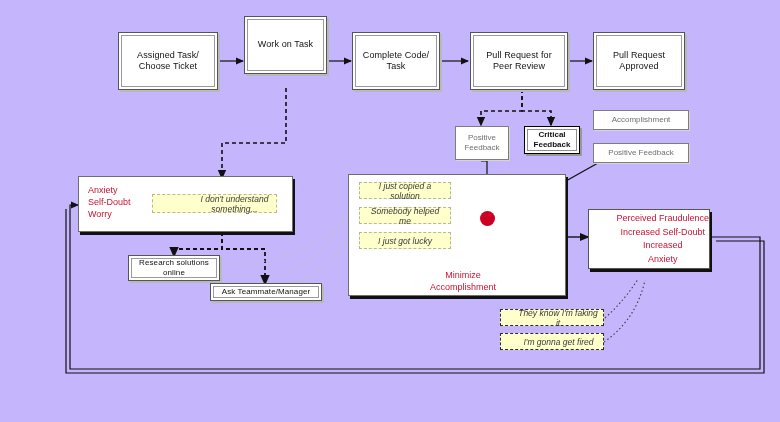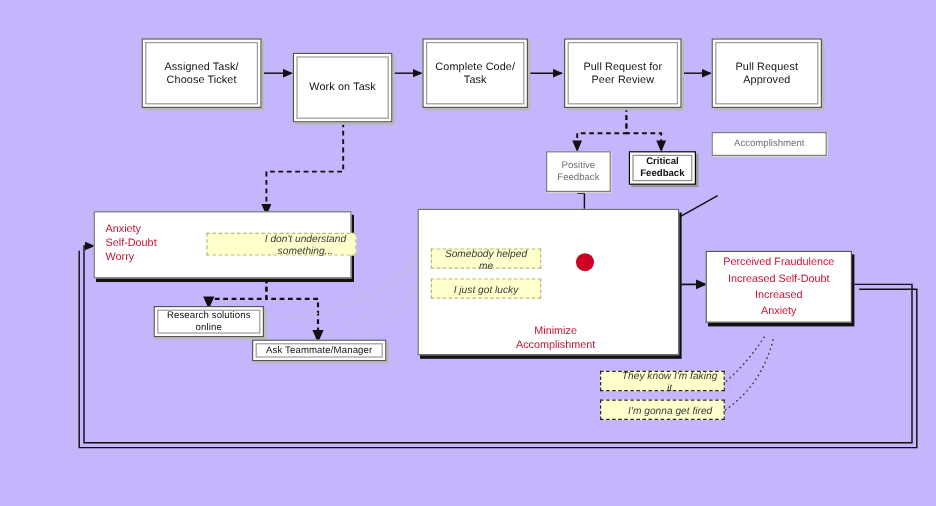--- a/index.html
+++ b/index.html
@@ -123,21 +123,21 @@
     </g>
   </svg>
 
   <div class="pbox step" style="left:118px;top:32px;width:100px;height:58px;">
     <span class="inner">
       <span>Assigned Task/</span><br>
       <span>Choose Ticket</span>
     </span>
   </div>
 
-  <div class="pbox step" style="left:244px;top:44px;width:83px;height:58px;">
+  <div class="pbox step" style="left:244px;top:16px;width:83px;height:58px;">
     <span class="inner">
       <span>Work on Task</span>
     </span>
   </div>
 
   <div class="pbox step" style="left:352px;top:32px;width:88px;height:58px;">
     <span class="inner">
       <span>Complete Code/</span><br>
       <span>Task</span>
     </span>
@@ -168,63 +168,69 @@
     <span>
       <span>Critical</span><br>
       <span>Feedback</span>
     </span>
   </div>
 
   <div class="gbox" style="left:593px;top:110px;width:96px;height:20px;">
     <span>Accomplishment</span>
   </div>
 
+  <div class="gbox" style="left:593px;top:143px;width:96px;height:20px;">
+    <span>Positive Feedback</span>
+  </div>
 
   <div class="container" style="left:78px;top:176px;width:215px;height:56px;"></div>
 
   <div class="redtext" style="position:absolute;left:88px;top:184px;width:70px;text-align:left;line-height:1.35;">
     <div>Anxiety</div>
     <div>Self-Doubt</div>
     <div>Worry</div>
   </div>
 
-  <div class="note" style="left:172px;top:194px;width:125px;height:19px;padding-left:44px;">
+  <div class="note" style="left:152px;top:194px;width:125px;height:19px;padding-left:44px;">
     <span>I don't understand something...</span>
   </div>
 
   <div class="pbox step" style="left:128px;top:255px;width:92px;height:26px;font-size:8px;">
     <span class="inner">
       <span>Research solutions</span><br>
       <span>online</span>
     </span>
   </div>
 
   <div class="pbox step" style="left:210px;top:283px;width:112px;height:18px;font-size:8px;">
     <span class="inner">
       <span>Ask Teammate/Manager</span>
     </span>
   </div>
 
   <div class="container" style="left:348px;top:174px;width:218px;height:122px;"></div>
 
+  <div class="note" style="left:359px;top:182px;width:92px;height:17px;">
+    <span>I just copied a solution</span>
+  </div>
   <div class="note" style="left:359px;top:207px;width:92px;height:17px;">
     <span>Somebody helped me</span>
   </div>
   <div class="note" style="left:359px;top:232px;width:92px;height:17px;">
     <span>I just got lucky</span>
   </div>
 
   <div class="reddot" style="left:480px;top:211px;width:15px;height:15px;"></div>
 
   <div class="redlabel" style="left:408px;top:269px;width:110px;">
     <div>Minimize</div>
     <div>Accomplishment</div>
   </div>
 
-  <div class="redbox" style="left:588px;top:209px;width:122px;height:60px;">
+  <div class="redbox" style="left:588px;top:209px;width:122px;height:60px;justify-content:flex-end;">
     <div class="redtext">
       <div>Perceived Fraudulence</div>
       <div>Increased Self-Doubt</div>
       <div>Increased</div>
       <div>Anxiety</div>
     </div>
   </div>
 
   <div class="note" style="left:500px;top:309px;width:104px;height:17px;border:1px dashed #2b2b2b;padding-left:16px;">
     <span>They know I'm faking it</span>

